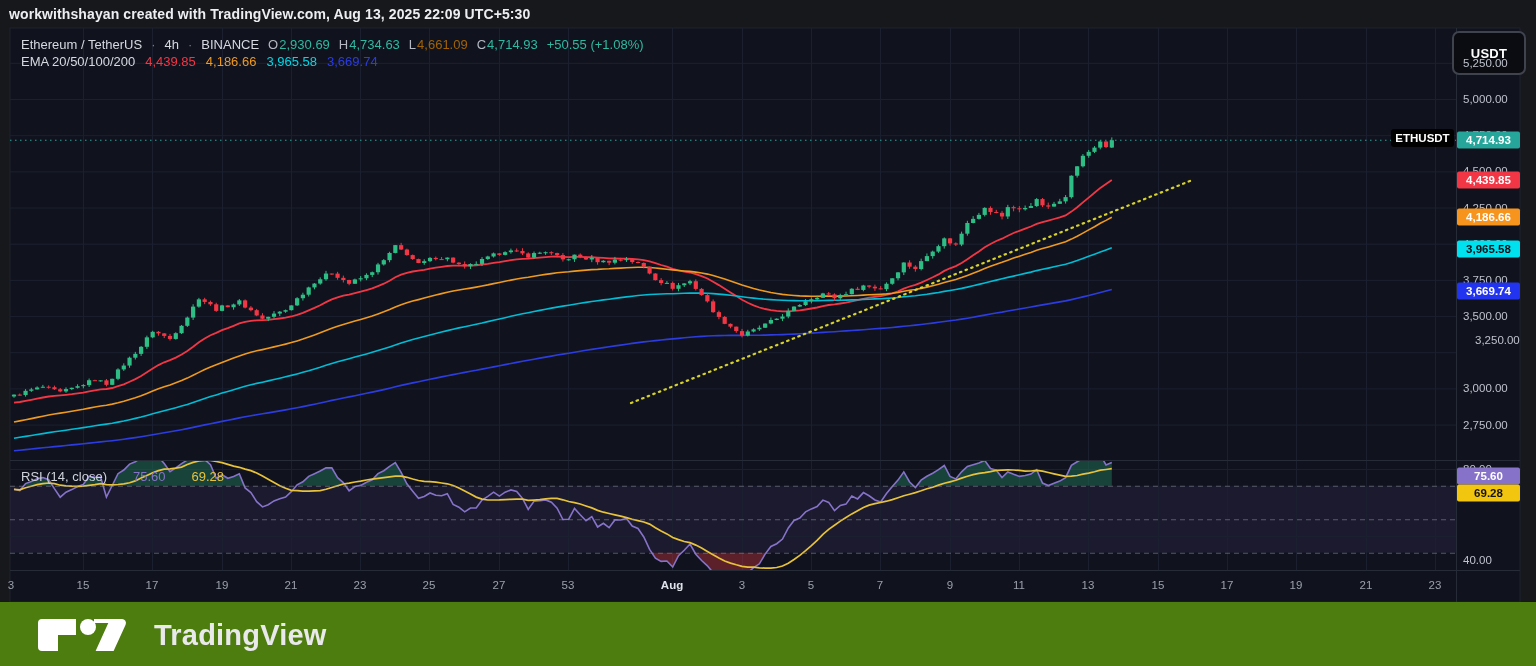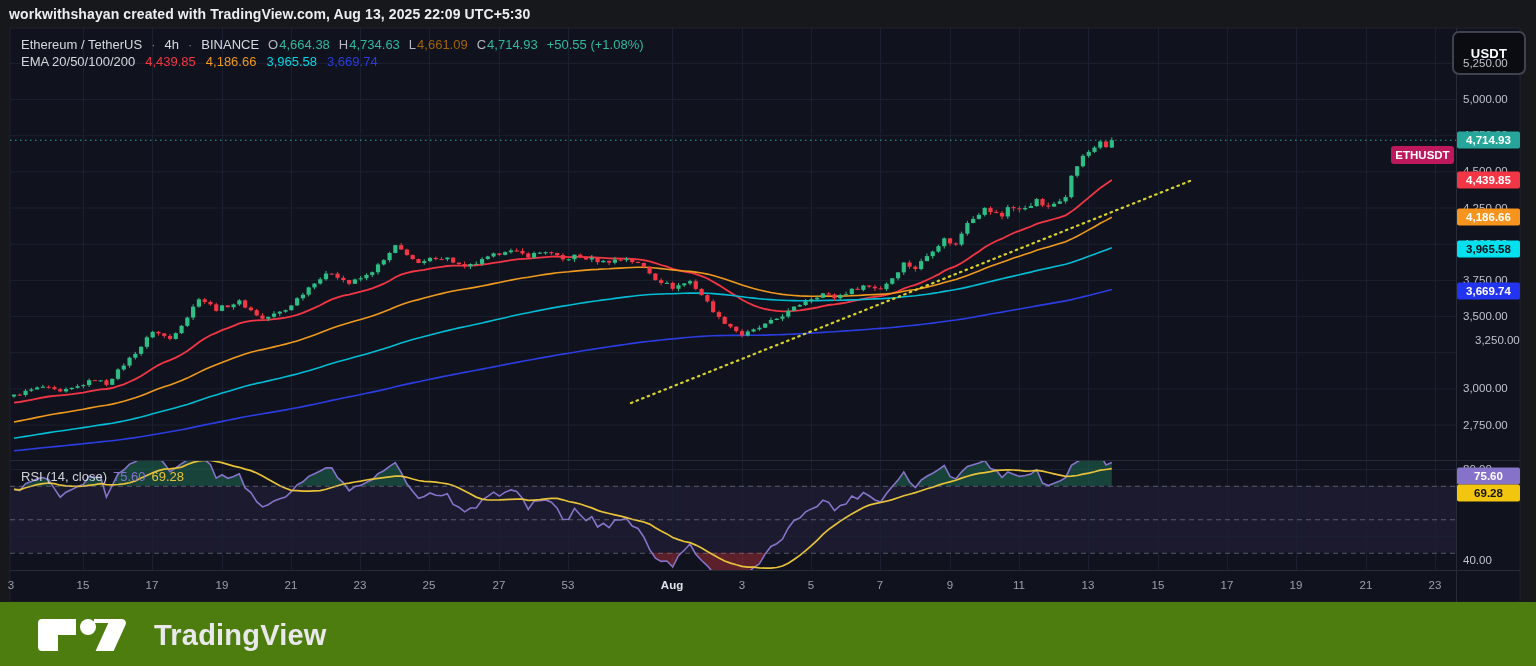--- a/index.html
+++ b/index.html
@@ -4,21 +4,21 @@
 <style>
   html,body{margin:0;padding:0;background:#17181c;}
   .page{position:relative;width:1536px;height:666px;overflow:hidden;
         font-family:"Liberation Sans",sans-serif;background:#17181c;}
   .topbar{position:absolute;left:0;top:0;width:100%;height:28px;background:#17181c;}
   .topbar .attr{position:absolute;left:9px;top:6px;font-size:14px;font-weight:bold;color:#eceef2;letter-spacing:.1px;}
   svg#chart-svg{position:absolute;left:0;top:0;}
   .legend{position:absolute;left:21px;top:37px;display:flex;gap:9px;font-size:13px;color:#d6d9e0;align-items:baseline;white-space:nowrap;}
   .legend .sep{color:#787b86;}
   .legend2{position:absolute;left:21px;top:54px;display:flex;gap:10px;font-size:13px;color:#d6d9e0;white-space:nowrap;}
-  .rsi-legend{position:absolute;left:21px;top:469px;display:flex;gap:6px;font-size:13px;color:#cfd2da;white-space:nowrap;}
+  .rsi-legend{position:absolute;left:21px;top:469px;display:flex;gap:26px;font-size:13px;color:#cfd2da;white-space:nowrap;}
   .grp{display:flex;gap:1px;}
   .usdt-btn{position:absolute;left:1452px;top:31px;width:74px;height:44px;background:#0a0c11;
             border:2px solid #3f434e;border-radius:7px;color:#fff;font-size:13px;font-weight:bold;
             font-family:"Liberation Sans",sans-serif;letter-spacing:.3px;cursor:pointer;}
   .price-scale{position:absolute;left:1457px;top:28px;width:63px;height:574px;}
   .tick{position:absolute;left:6px;transform:translateY(-50%);font-size:11.5px;color:#bfc2cc;white-space:nowrap;}
   .tag{position:absolute;left:0;width:63px;height:17px;line-height:17px;text-align:center;
        font-size:11.5px;font-weight:bold;border-radius:2px;transform:translateY(-50%);}
   .sym-tag{position:absolute;left:1391px;width:63px;height:18px;line-height:18px;text-align:center;
        font-size:11.5px;font-weight:bold;color:#fff;border-radius:3px;transform:translateY(-50%);}
@@ -493,21 +493,21 @@
     </svg>
 
   <div class="legend">
     <span>Ethereum / TetherUS</span>
     <span class="sep">·</span>
     <span>4h</span>
     <span class="sep">·</span>
     <span>BINANCE</span>
     <span class="grp">
         <span style="color:#b6b9c3">O</span>
-        <span style="color:#2eb9a0">4,664.38</span>
+        <span style="color:#2eb9a0">2,930.69</span>
       </span>
     <span class="grp">
         <span style="color:#b6b9c3">H</span>
         <span style="color:#2eb9a0">4,734.63</span>
       </span>
     <span class="grp">
         <span style="color:#b6b9c3">L</span>
         <span style="color:#a16207">4,661.09</span>
       </span>
     <span class="grp">
@@ -549,21 +549,21 @@
       <div class="tick" style="top: 532px;">40.00</div>
       <div class="tag" style="top: 152.054px; background: rgb(242, 54, 69); color: rgb(255, 255, 255);">4,439.85</div>
       <div class="tag" style="top: 188.69px; background: rgb(247, 148, 29); color: rgb(255, 255, 255);">4,186.66</div>
       <div class="tag" style="top: 220.681px; background: rgb(0, 225, 239); color: rgb(12, 14, 19);">3,965.58</div>
       <div class="tag" style="top: 263.489px; background: rgb(35, 52, 240); color: rgb(255, 255, 255);">3,669.74</div>
       <div class="tag" style="top: 112.25px; background: rgb(38, 166, 154); color: rgb(255, 255, 255);">4,714.93</div>
       <div class="tag" style="top: 448.37px; background: rgb(134, 115, 201); color: rgb(255, 255, 255);">75.60</div>
       <div class="tag" style="top: 465.37px; background: rgb(242, 197, 15); color: rgb(20, 20, 20);">69.28</div>
     </div>
 
-  <div class="sym-tag" id="sym-tag" style="top: 155px; background: #be185d;">ETHUSDT</div>
+  <div class="sym-tag" id="sym-tag" style="top: 138px; background: #000000;">ETHUSDT</div>
 
   <div class="time-axis" id="time-axis">
       <div class="tlabel" style="left: 1px;">3</div>
       <div class="tlabel" style="left: 73px;">15</div>
       <div class="tlabel" style="left: 142px;">17</div>
       <div class="tlabel" style="left: 212px;">19</div>
       <div class="tlabel" style="left: 281px;">21</div>
       <div class="tlabel" style="left: 350px;">23</div>
       <div class="tlabel" style="left: 419px;">25</div>
       <div class="tlabel" style="left: 489px;">27</div>

